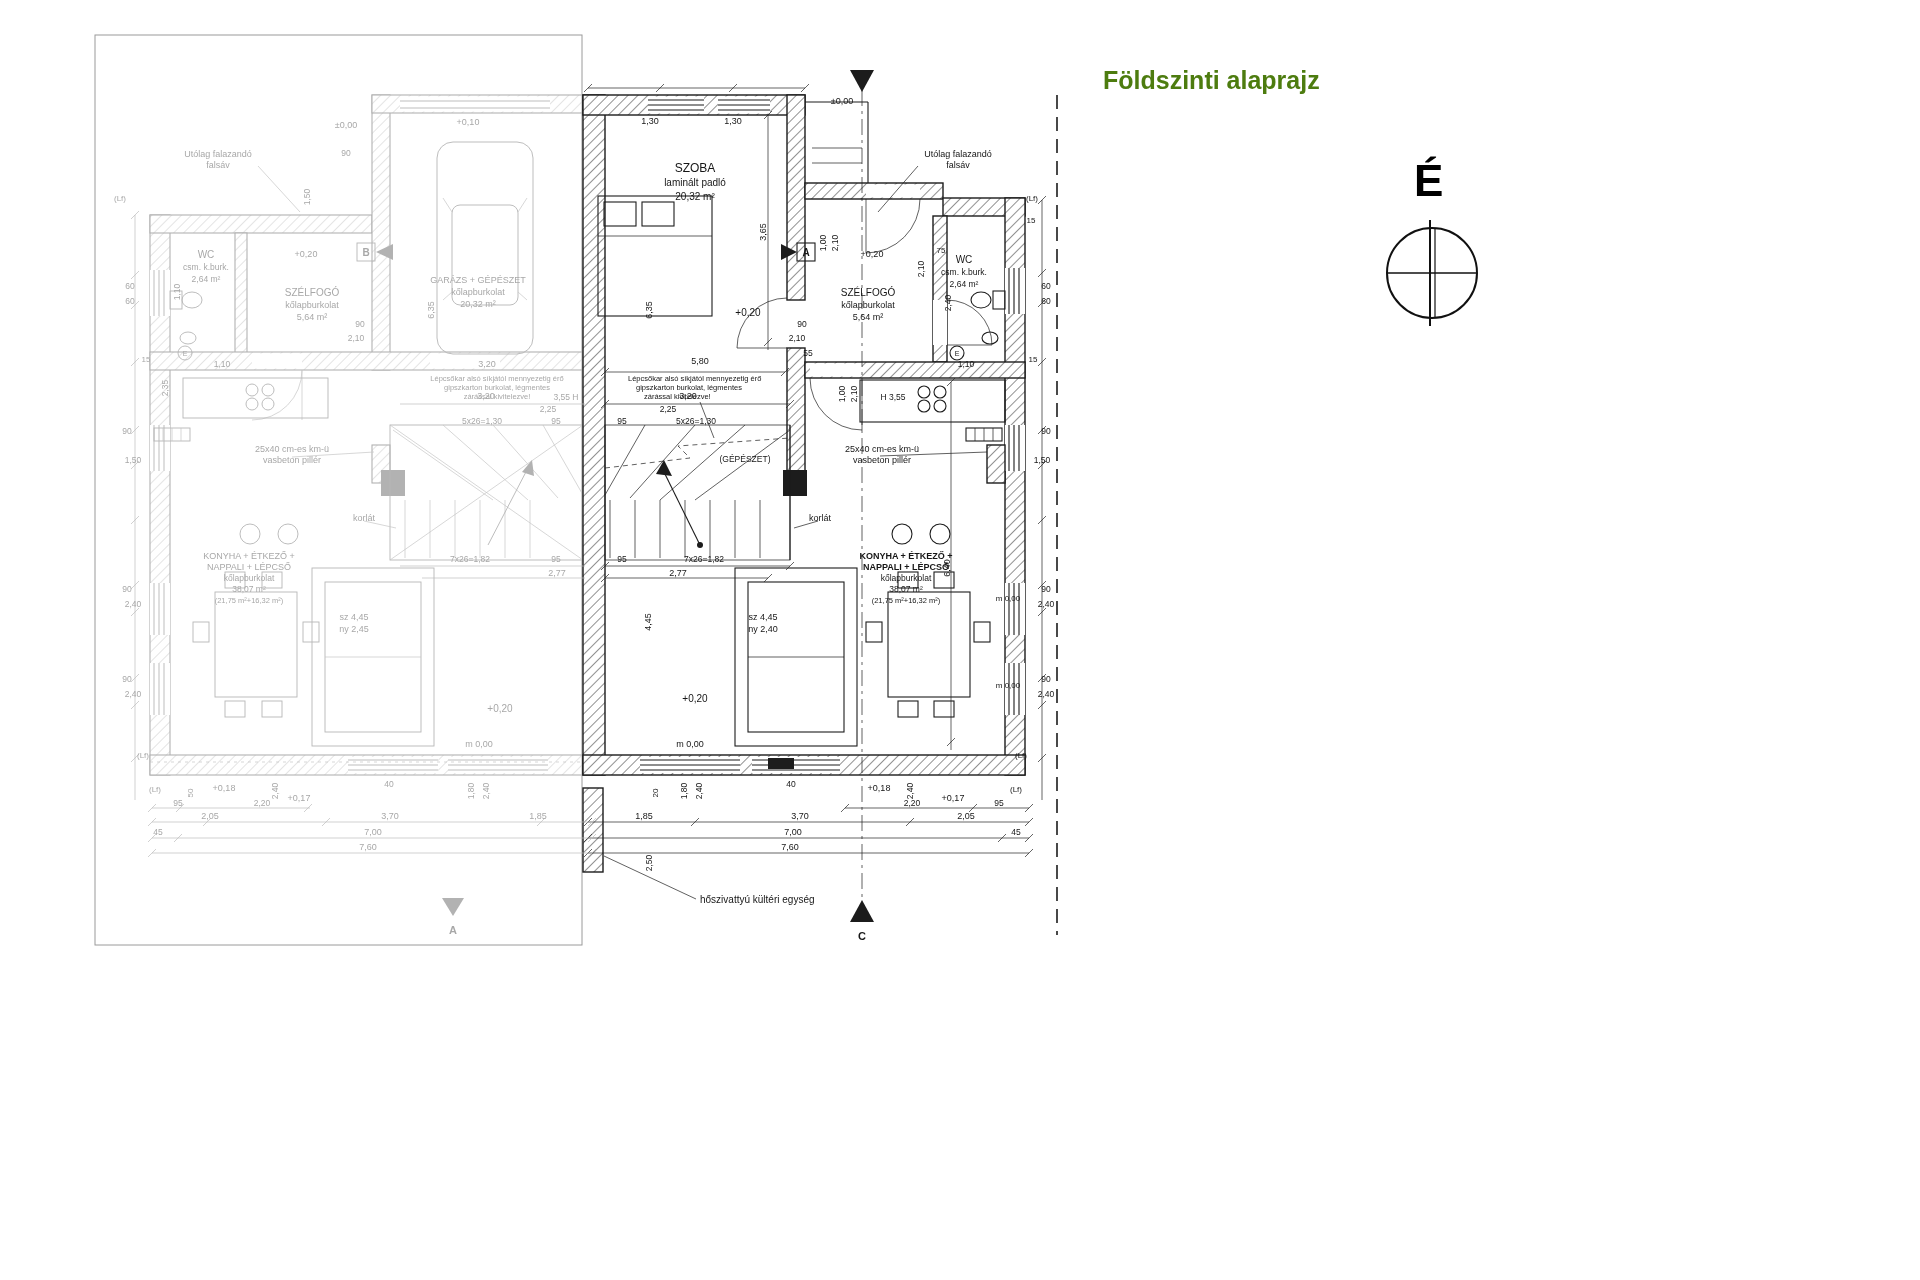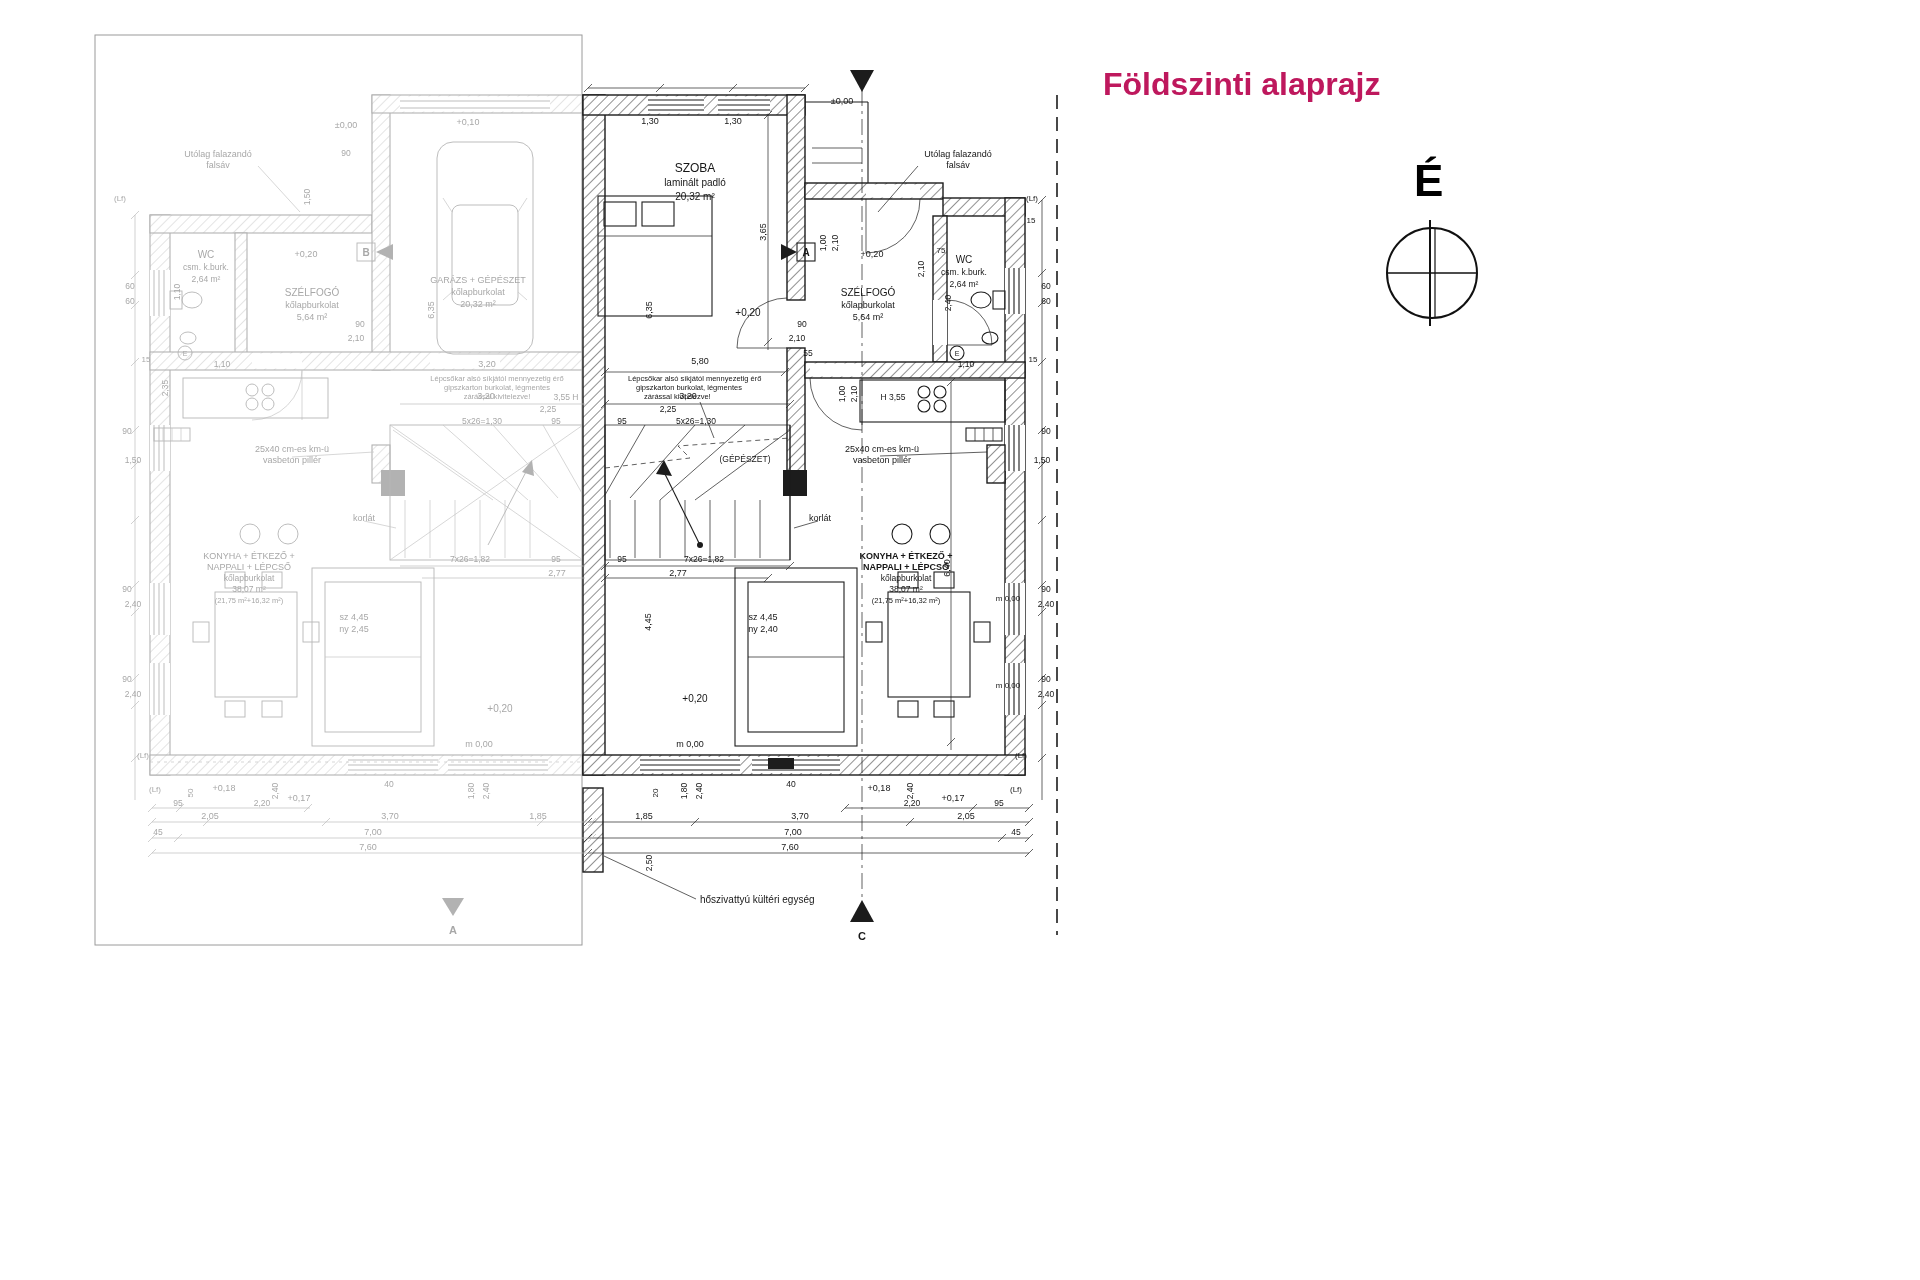--- a/index.html
+++ b/index.html
@@ -13,21 +13,21 @@
   .wf{fill:url(#hf);stroke:#b2b2b2;stroke-width:1.1;}
   .ld{stroke:#1c1c1c;stroke-width:1.1;fill:none;}
   .l2{stroke:#1c1c1c;stroke-width:0.7;fill:none;}
   .lf{stroke:#b6b6b6;stroke-width:0.9;fill:none;}
   .lf2{stroke:#c6c6c6;stroke-width:0.7;fill:none;}
   .dim{stroke:#222;stroke-width:0.7;fill:none;}
   .dimf{stroke:#bdbdbd;stroke-width:0.7;fill:none;}
   .fillw{fill:#ffffff;stroke:none;}
   .fd{fill:#1c1c1c;stroke:none;}
   .ff{fill:#b2b2b2;stroke:none;}
-  #page-title{position:absolute;left:1103px;top:66px;font-size:32px;font-weight:bold;color:#be185d;}
+  #page-title{position:absolute;left:1103px;top:66px;font-size:25px;font-weight:bold;color:#4d7c0f;}
   #north-letter{position:absolute;left:1414px;top:156px;font-size:44px;font-weight:bold;color:#000;}
 </style>
 </head>
 <body>
 
 <div class="canvas">
 
 <div id="page-title">Földszinti alaprajz</div>
 <div id="north-letter">É</div>
 

